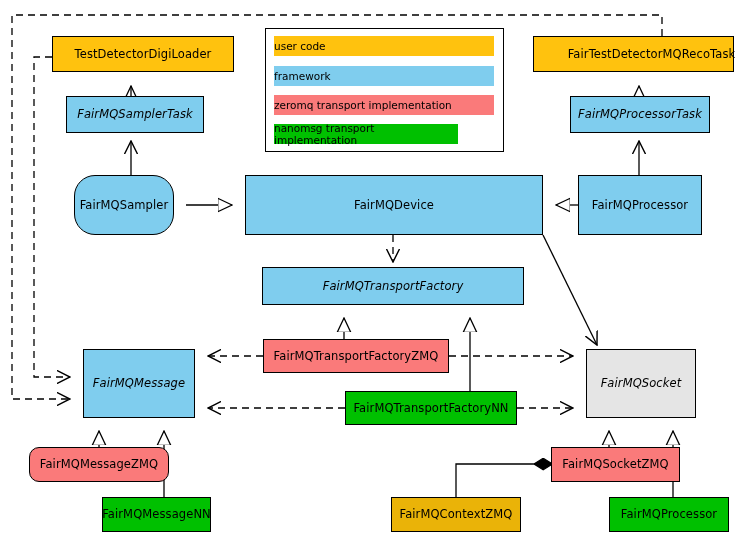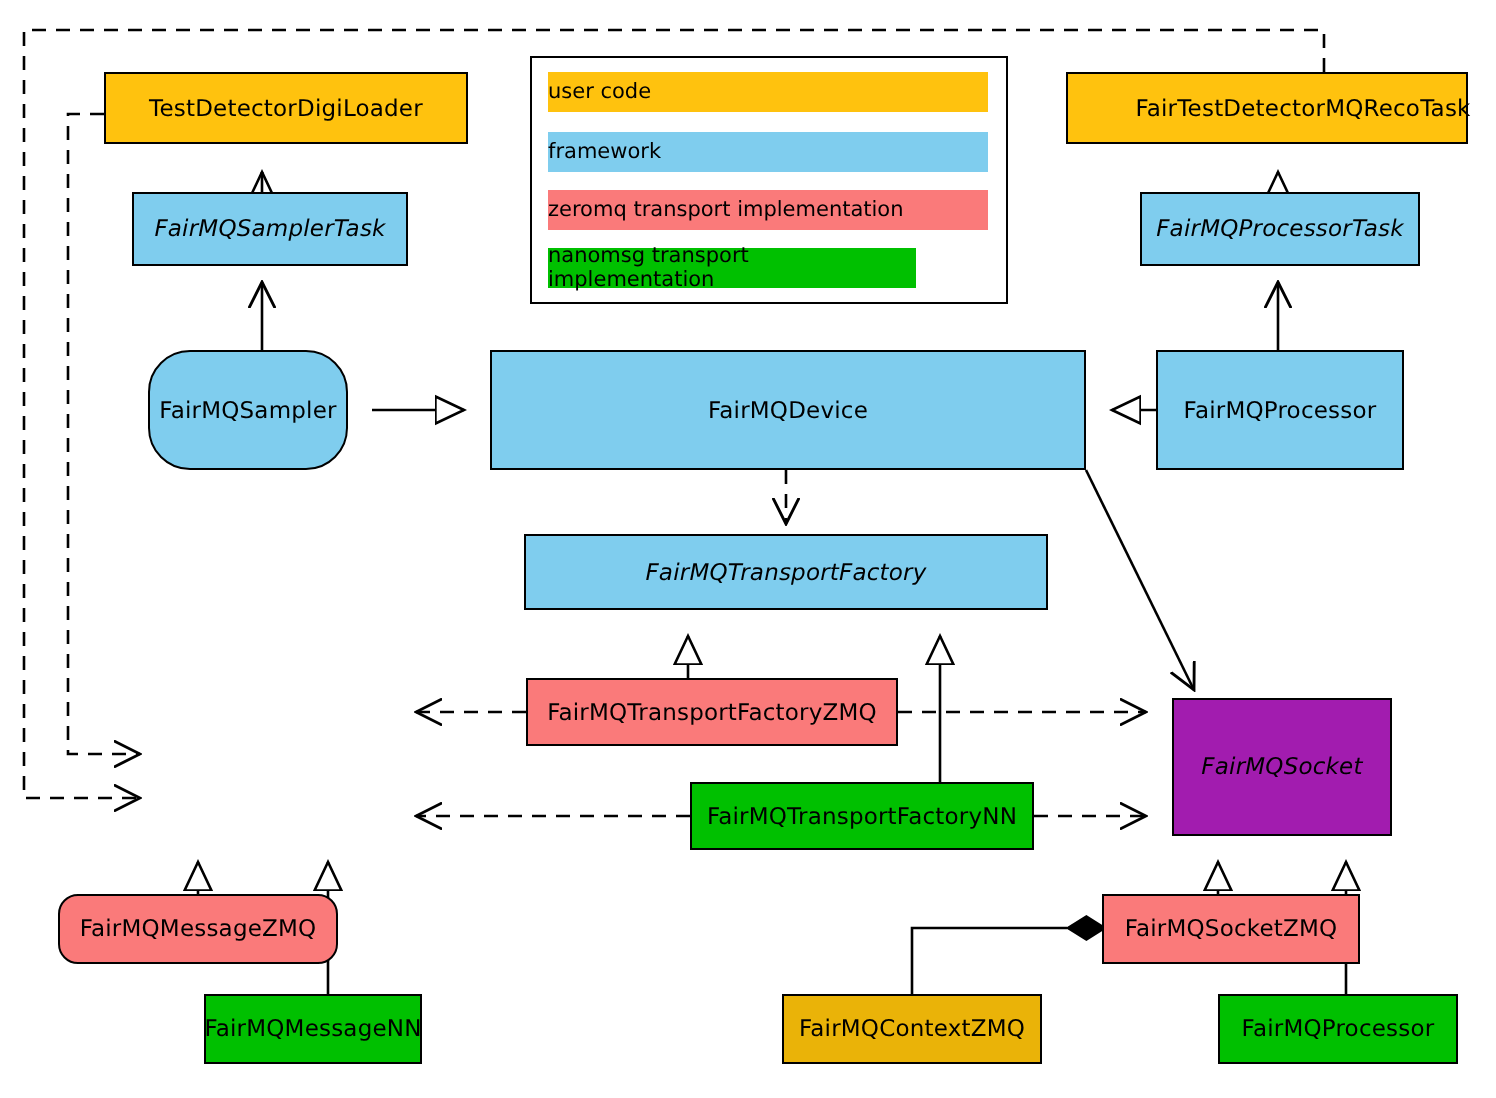--- a/index.html
+++ b/index.html
@@ -178,22 +178,25 @@
   </div>
 
   <div class="node" style="left:263px; top:339px; width:186px; height:34px; background:#FA7A7A;">
     <span>FairMQTransportFactoryZMQ</span>
   </div>
 
   <div class="node" style="left:345px; top:391px; width:172px; height:34px; background:#00C000;">
     <span>FairMQTransportFactoryNN</span>
   </div>
 
-
-  <div class="node abstract" style="left:586px; top:349px; width:110px; height:69px; background:#a21caf;">
+  <div class="node abstract" style="left:83px; top:349px; width:112px; height:69px; background:#7FCDEE;">
+    <span>FairMQMessage</span>
+  </div>
+
+  <div class="node abstract" style="left:586px; top:349px; width:110px; height:69px; background:#e5e5e5;">
     <span>FairMQSocket</span>
   </div>
 
   <div class="node" style="left:29px; top:447px; width:140px; height:35px; background:#FA7A7A;border-radius:10px;">
     <span>FairMQMessageZMQ</span>
   </div>
 
   <div class="node" style="left:102px; top:497px; width:109px; height:35px; background:#00C000;">
     <span>FairMQMessageNN</span>
   </div>

